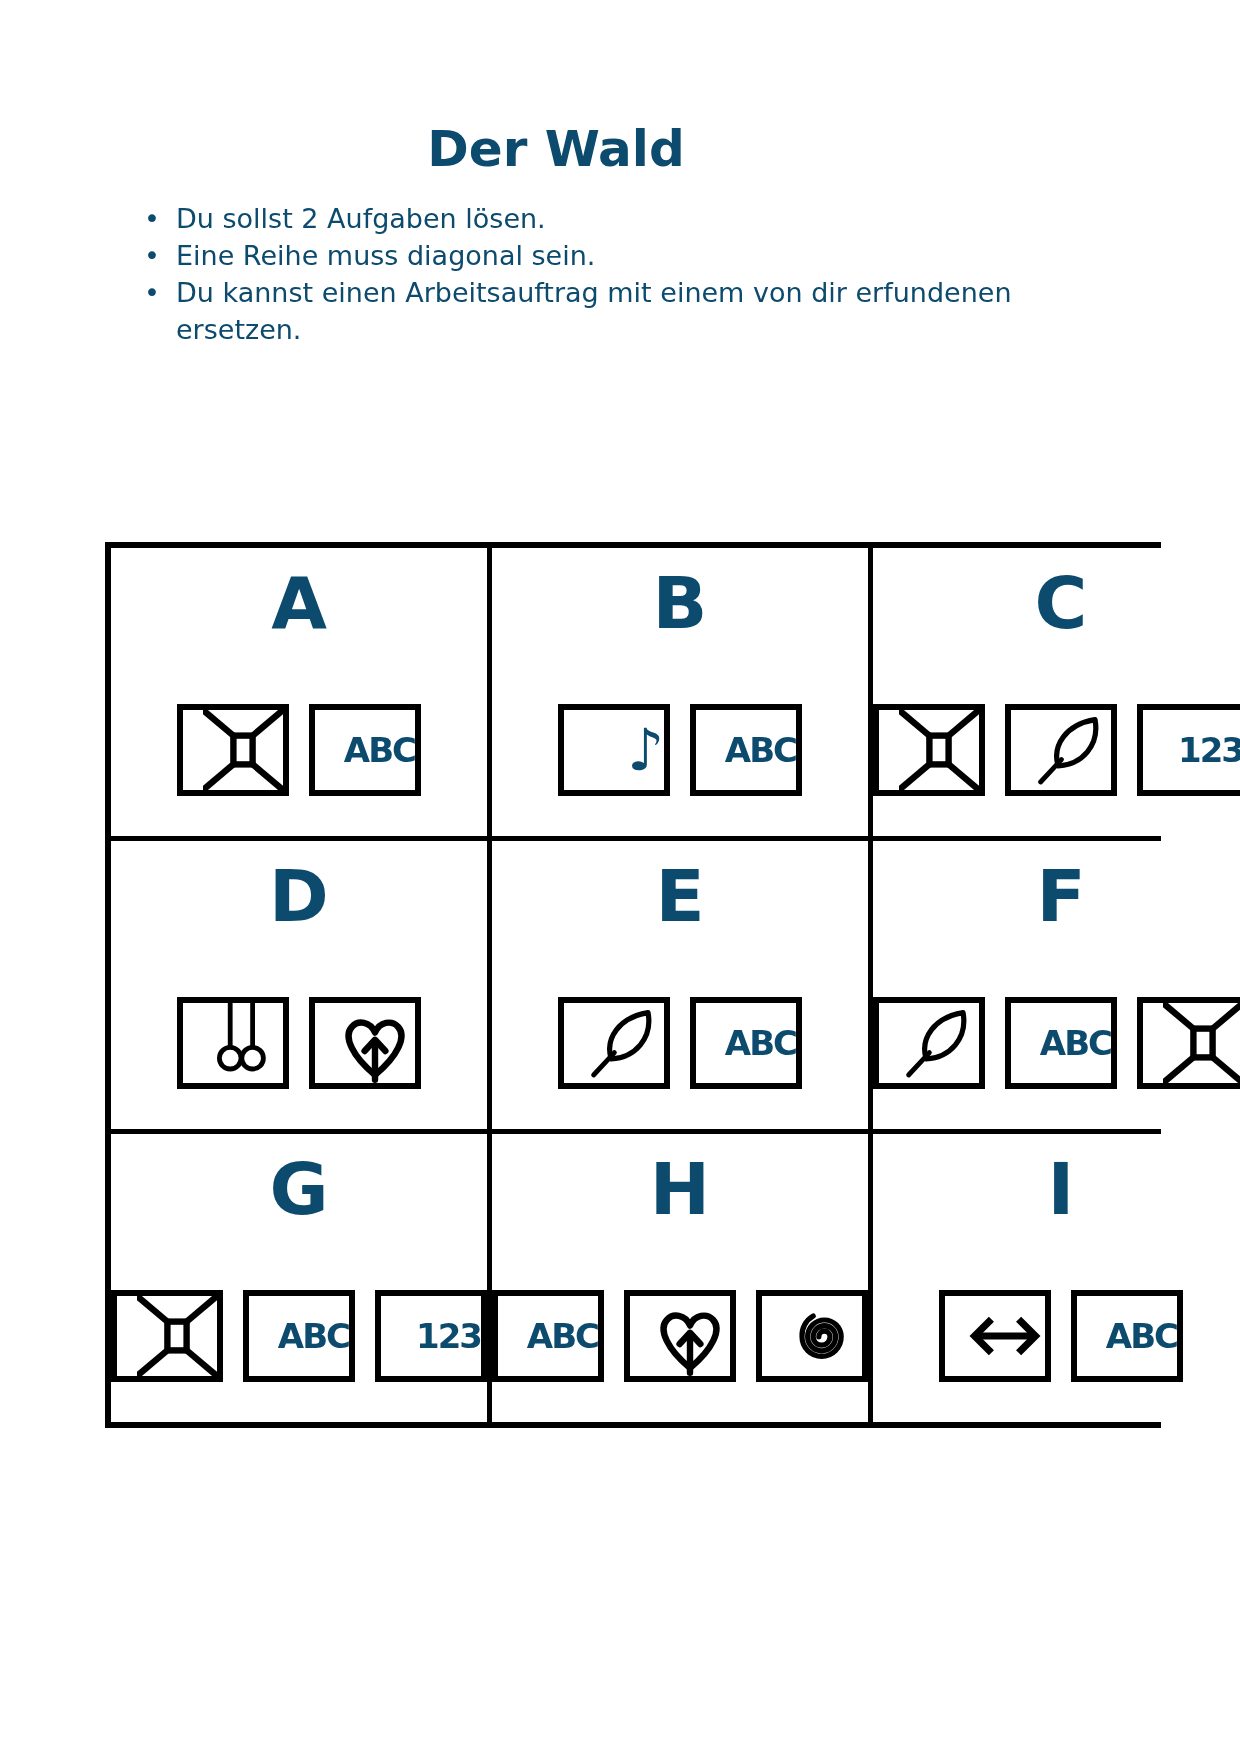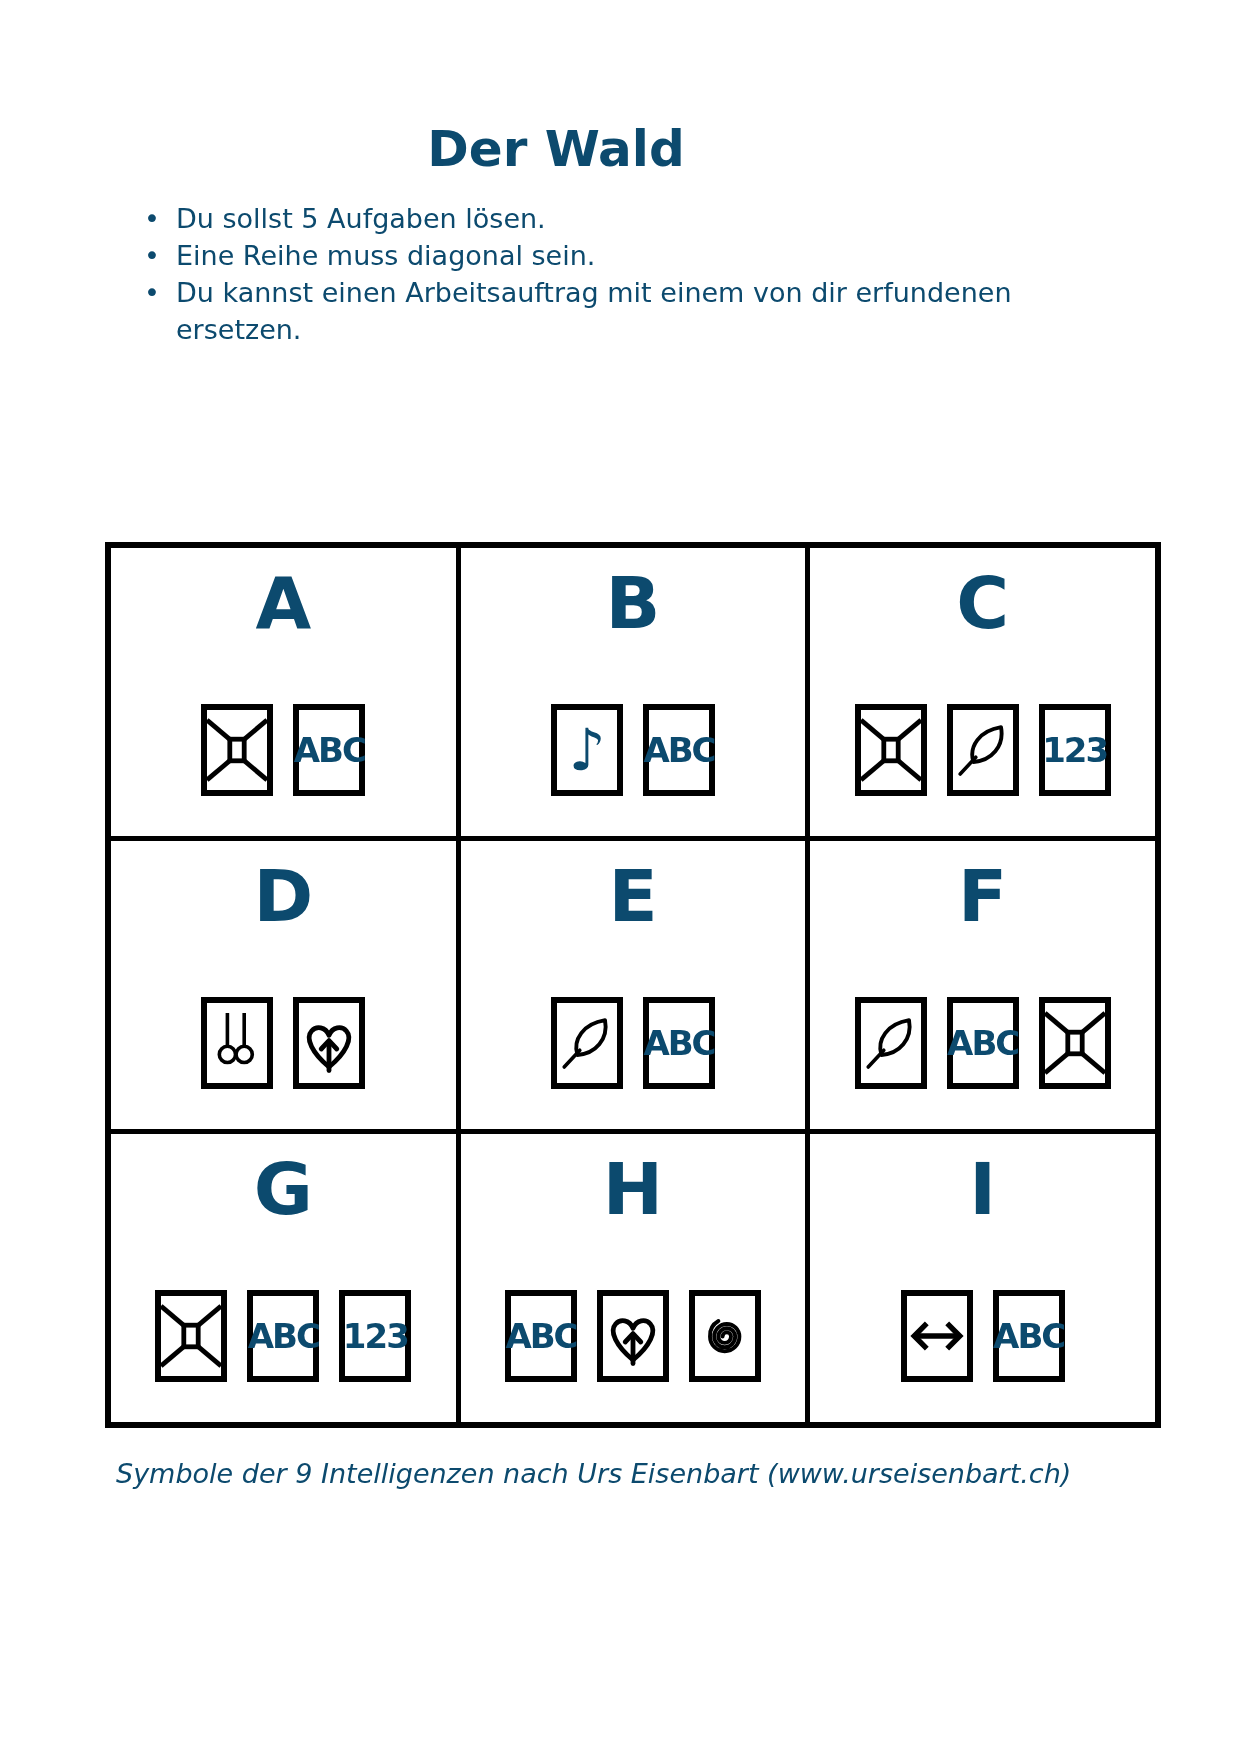--- a/index.html
+++ b/index.html
@@ -32,41 +32,41 @@
   .cell{
     background:#fff;display:flex;flex-direction:column;align-items:center;
   }
   .cell-letter{
     margin-top:18px;font-size:72px;font-weight:700;line-height:74px;
   }
   .icon-row{
     margin-top:64px;display:flex;gap:20px;justify-content:center;align-items:center;
   }
   .icon-box{
-    width:72px;height:92px;box-sizing:border-box;border:6px solid #000;background:#fff;
-    display:flex;align-items:center;justify-content:center;flex:0 0 auto;
+    width:112px;height:92px;box-sizing:border-box;border:6px solid #000;background:#fff;
+    display:flex;align-items:center;justify-content:flex-end;flex:0 0 auto;
   }
   .icon-box svg{display:block;width:80px;height:80px;}
   .text-icon span{
     font-size:34px;font-weight:700;letter-spacing:-2px;line-height:1;
     font-family:"DejaVu Sans",sans-serif;
   }
   .note-glyph{font-size:58px;line-height:1;font-family:"DejaVu Sans",sans-serif;}
   .caption{
     position:absolute;left:116px;top:1456px;width:1000px;
     font-size:27px;font-style:italic;line-height:36px;
   }
 </style>
 </head>
 <body>
 
 <div class="page">
   <div class="title">Der Wald</div>
   <ul class="instructions">
-      <li><span class="bullet-text">Du sollst 5 Aufgaben lösen.</span></li>
+      <li><span class="bullet-text">Du sollst 2 Aufgaben lösen.</span></li>
       <li><span class="bullet-text">Eine Reihe muss diagonal sein.</span></li>
       <li><span class="bullet-text">Du kannst einen Arbeitsauftrag mit einem von dir erfundenen
 ersetzen.</span></li>
     </ul>
   <div class="grid">
       <div class="cell">
         <div class="cell-letter">A</div>
         <div class="icon-row">
           <div class="icon-box">
     <svg viewBox="0 0 100 100" fill="none" stroke="#000">
@@ -224,14 +224,13 @@
       <polyline points="33,29 12,50 33,71" stroke-width="9"></polyline>
       <polyline points="67,29 88,50 67,71" stroke-width="9"></polyline>
     </svg>
   </div>
           <div class="icon-box text-icon">
     <span>ABC</span>
   </div>
         </div>
       </div>
     </div>
-  <div class="caption">Symbole der 9 Intelligenzen nach Urs Eisenbart (www.urseisenbart.ch)</div>
 </div>
 
 </body></html>

